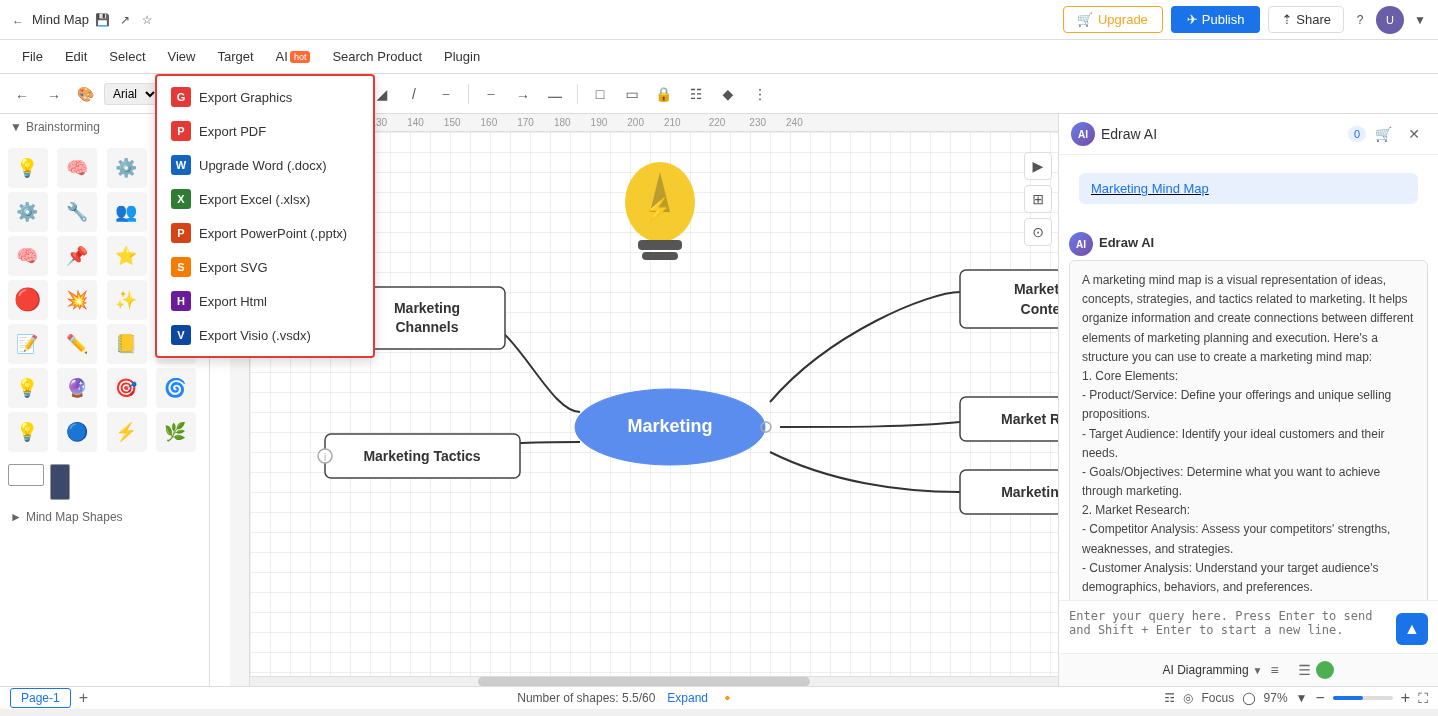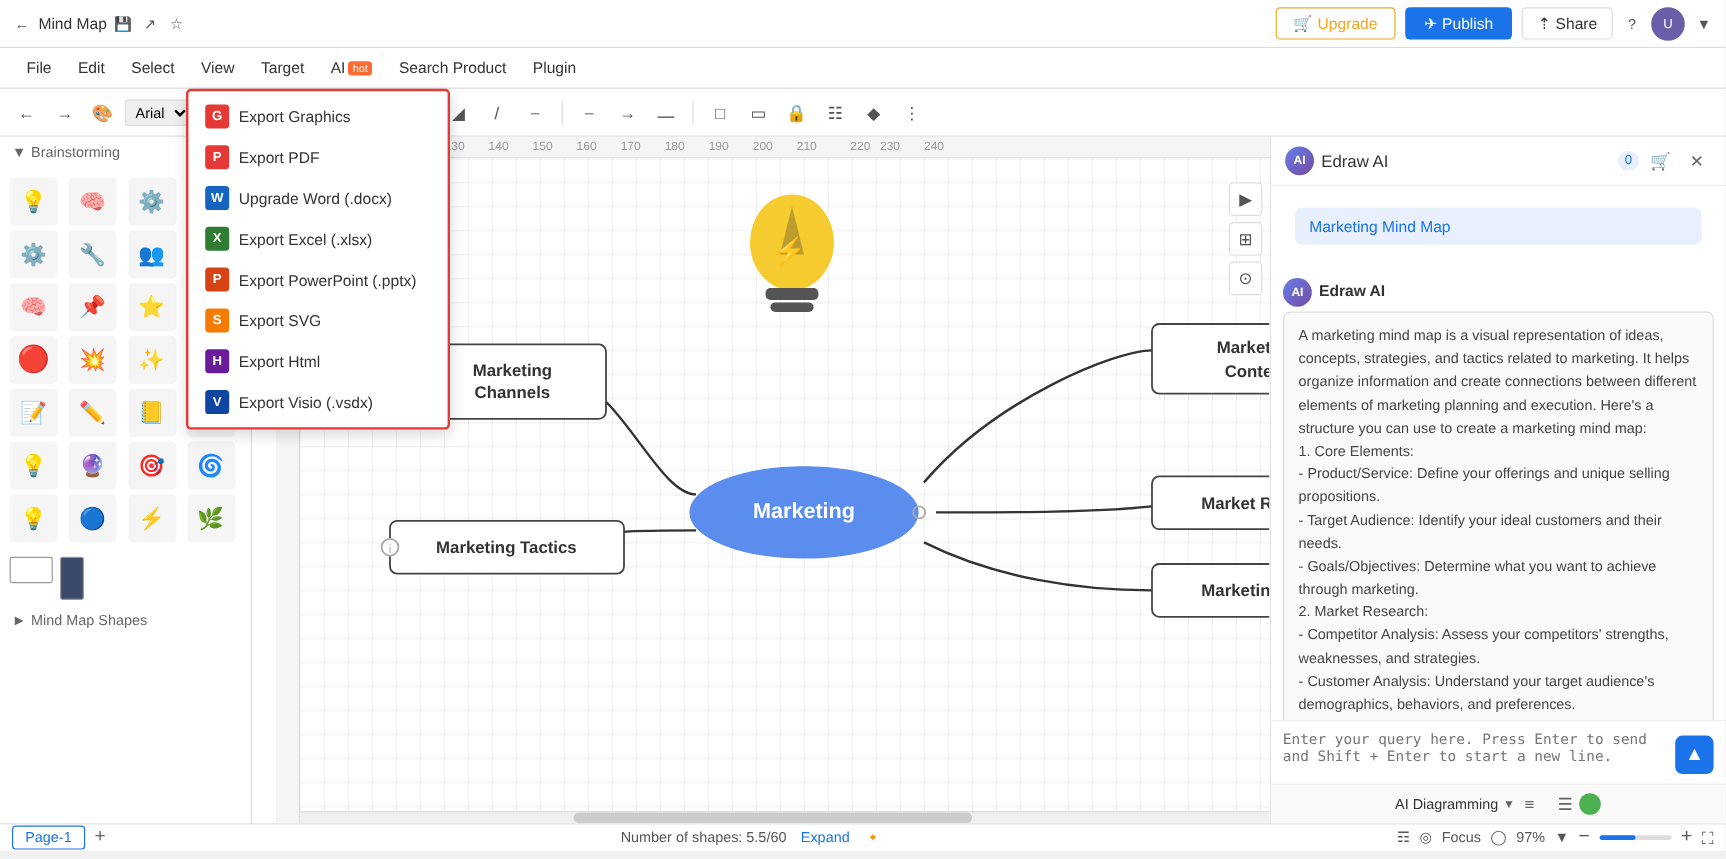--- a/index.html
+++ b/index.html
@@ -347,21 +347,21 @@
       <span style="margin-right:20px">120</span>
       <span style="margin-right:20px">130</span>
       <span style="margin-right:20px">140</span>
       <span style="margin-right:20px">150</span>
       <span style="margin-right:20px">160</span>
       <span style="margin-right:20px">170</span>
       <span style="margin-right:20px">180</span>
       <span style="margin-right:20px">190</span>
       <span style="margin-right:20px">200</span>
       <span style="margin-right:28px">210</span>
-      <span style="margin-right:8px">220</span>
+      <span style="margin-right:24px">220</span>
       <span style="margin-right:20px">230</span>
       <span style="margin-right:20px">240</span>
     </div>
 
     <div class="canvas-content">
 
       <div style="position:absolute;left:0;top:0;bottom:0;width:20px;background:#f5f5f5;border-right:1px solid #ddd;z-index:2;display:flex;flex-direction:column;padding-top:10px;gap:14px;">
         <span style="font-size:9px;color:#999;transform:rotate(-90deg);writing-mode:vertical-rl;margin-left:2px">110</span>
         <span style="font-size:9px;color:#999;transform:rotate(-90deg);writing-mode:vertical-rl;margin-left:2px">120</span>
         <span style="font-size:9px;color:#999;transform:rotate(-90deg);writing-mode:vertical-rl;margin-left:2px">130</span>
@@ -473,21 +473,21 @@
         <div class="ai-logo">AI</div>
         <span>Edraw AI</span>
       </div>
       <div class="ai-header-icons">
         <span class="ai-badge-count">0</span>
         <div class="ai-icon-btn">🛒</div>
         <div class="ai-icon-btn">✕</div>
       </div>
     </div>
 
-    <div style="padding: 8px 10px;">
+    <div style="padding: 8px 10px; text-decoration: underline;">
       <div class="ai-suggestion">Marketing Mind Map</div>
     </div>
 
     <div class="ai-chat-area">
       <div class="ai-assistant-bubble">
         <div>
           <div style="display:flex;align-items:center;gap:6px;margin-bottom:4px;">
             <div class="ai-logo">AI</div>
             <span class="ai-assistant-name">Edraw AI</span>
           </div>

